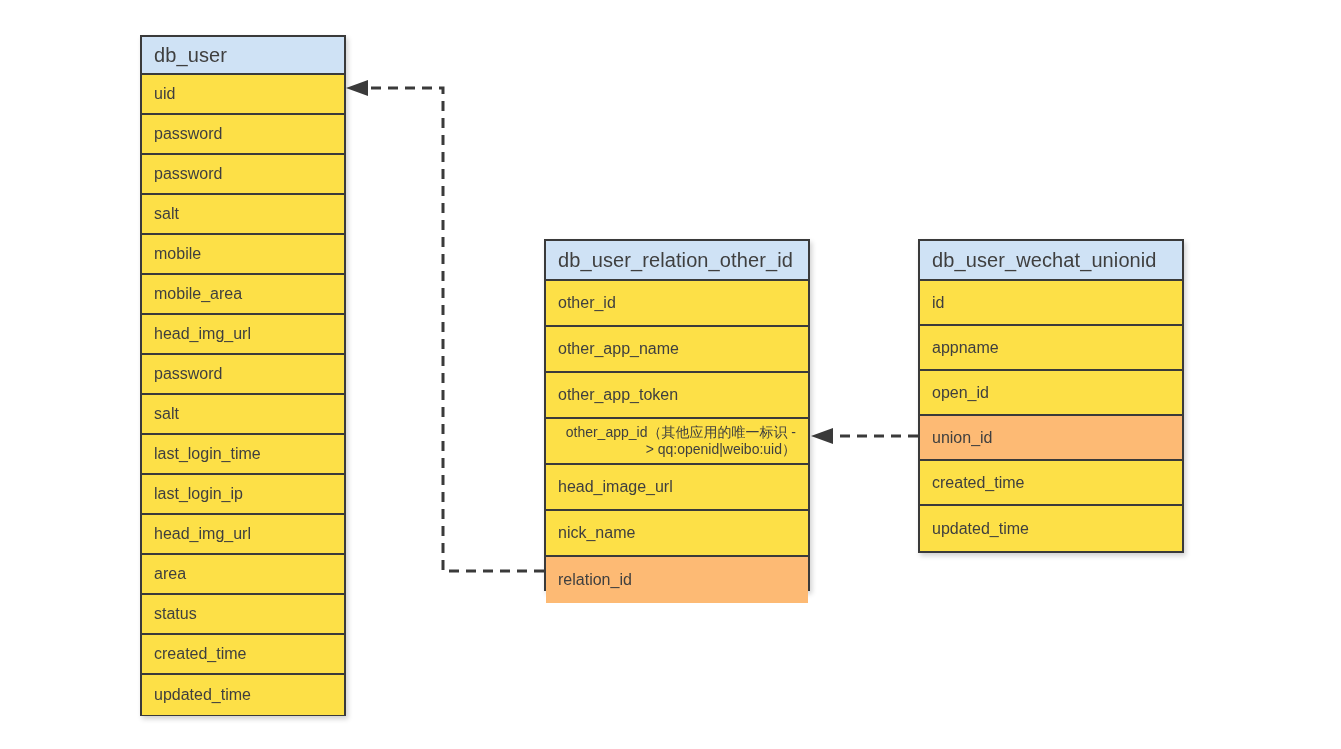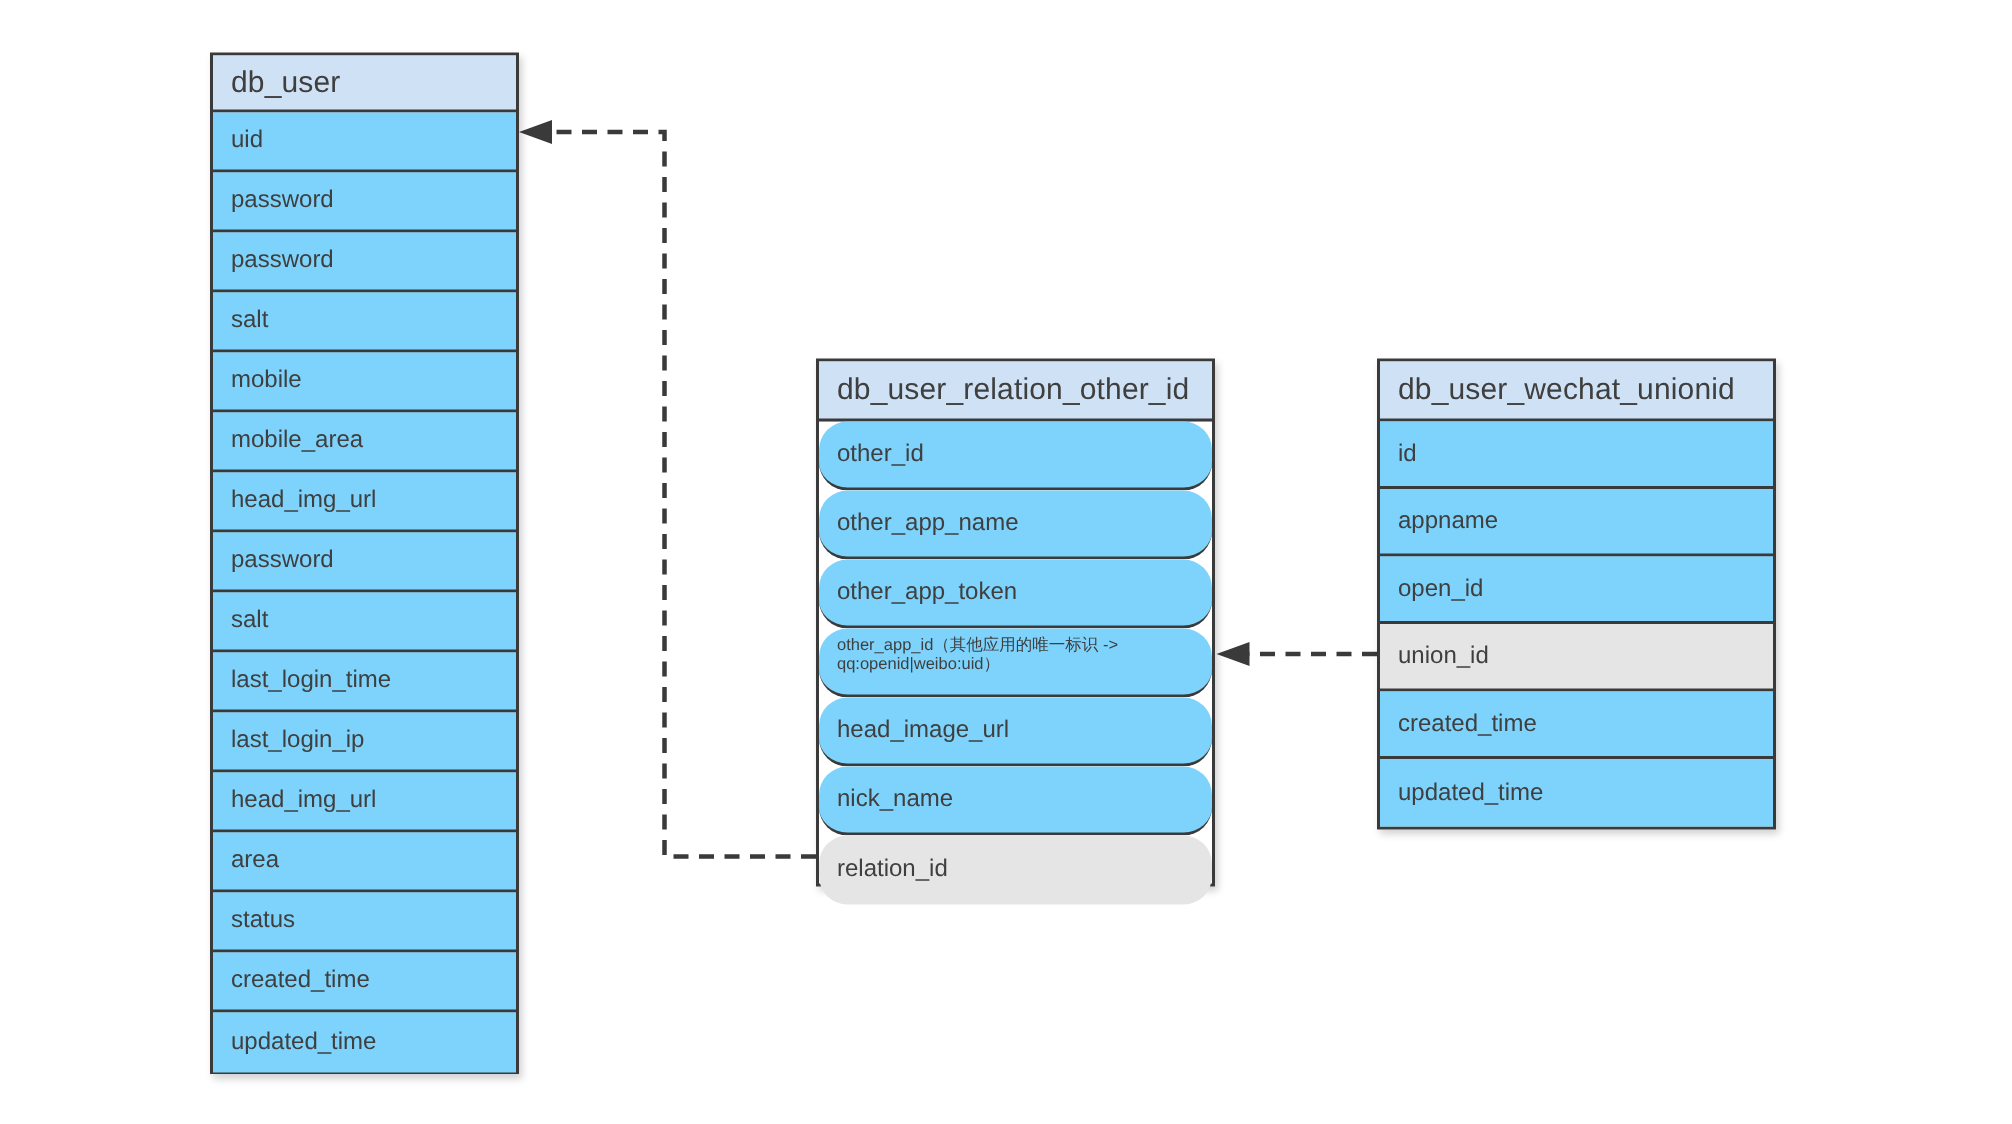--- a/index.html
+++ b/index.html
@@ -42,53 +42,54 @@
     display: flex;
     align-items: center;
     padding: 0 12px;
     font-size: 20px;
     color: #3f3f3f;
     letter-spacing: 0.1px;
     white-space: nowrap;
   }
   .entity-row {
     box-sizing: border-box;
-    background: #7dd3fc;
+    background: #fde047;
     border-bottom: 2px solid #3a3a3a;
     display: flex;
     align-items: center;
     padding: 0 12px;
     font-size: 16px;
     color: #3f3f3f;
     white-space: nowrap;
   }
   .entity-row:last-child {
     border-bottom: none;
   }
   .entity-row.key {
-    background: #e5e5e5;
+    background: #fdba74;
   }
   .entity-row.multiline {
     display: block;
     padding-top: 5px;
     padding-bottom: 2px;
     line-height: 1.22;
     white-space: normal;
-    font-size: 11px;
+    font-size: 14px;
+    text-align: right;
   }
 
   
   #table-db-user { left: 140px; top: 35px; width: 206px; height: 681px; }
   #table-db-user .entity-header { height: 38px; }
   #table-db-user .entity-row { height: 40px; }
 
   
   #table-db-user-relation-other-id { left: 544px; top: 239px; width: 266px; height: 352px; }
   #table-db-user-relation-other-id .entity-header { height: 40px; }
-  #table-db-user-relation-other-id .entity-row { height: 46px; border-radius: 19px; }
+  #table-db-user-relation-other-id .entity-row { height: 46px; }
   #table-db-user-relation-other-id .entity-row.multiline { height: 46px; }
 
   
   #table-db-user-wechat-unionid { left: 918px; top: 239px; width: 266px; height: 314px; }
   #table-db-user-wechat-unionid .entity-header { height: 40px; }
   #table-db-user-wechat-unionid .entity-row { height: 45px; }
 </style>
 </head>
 <body>
 

